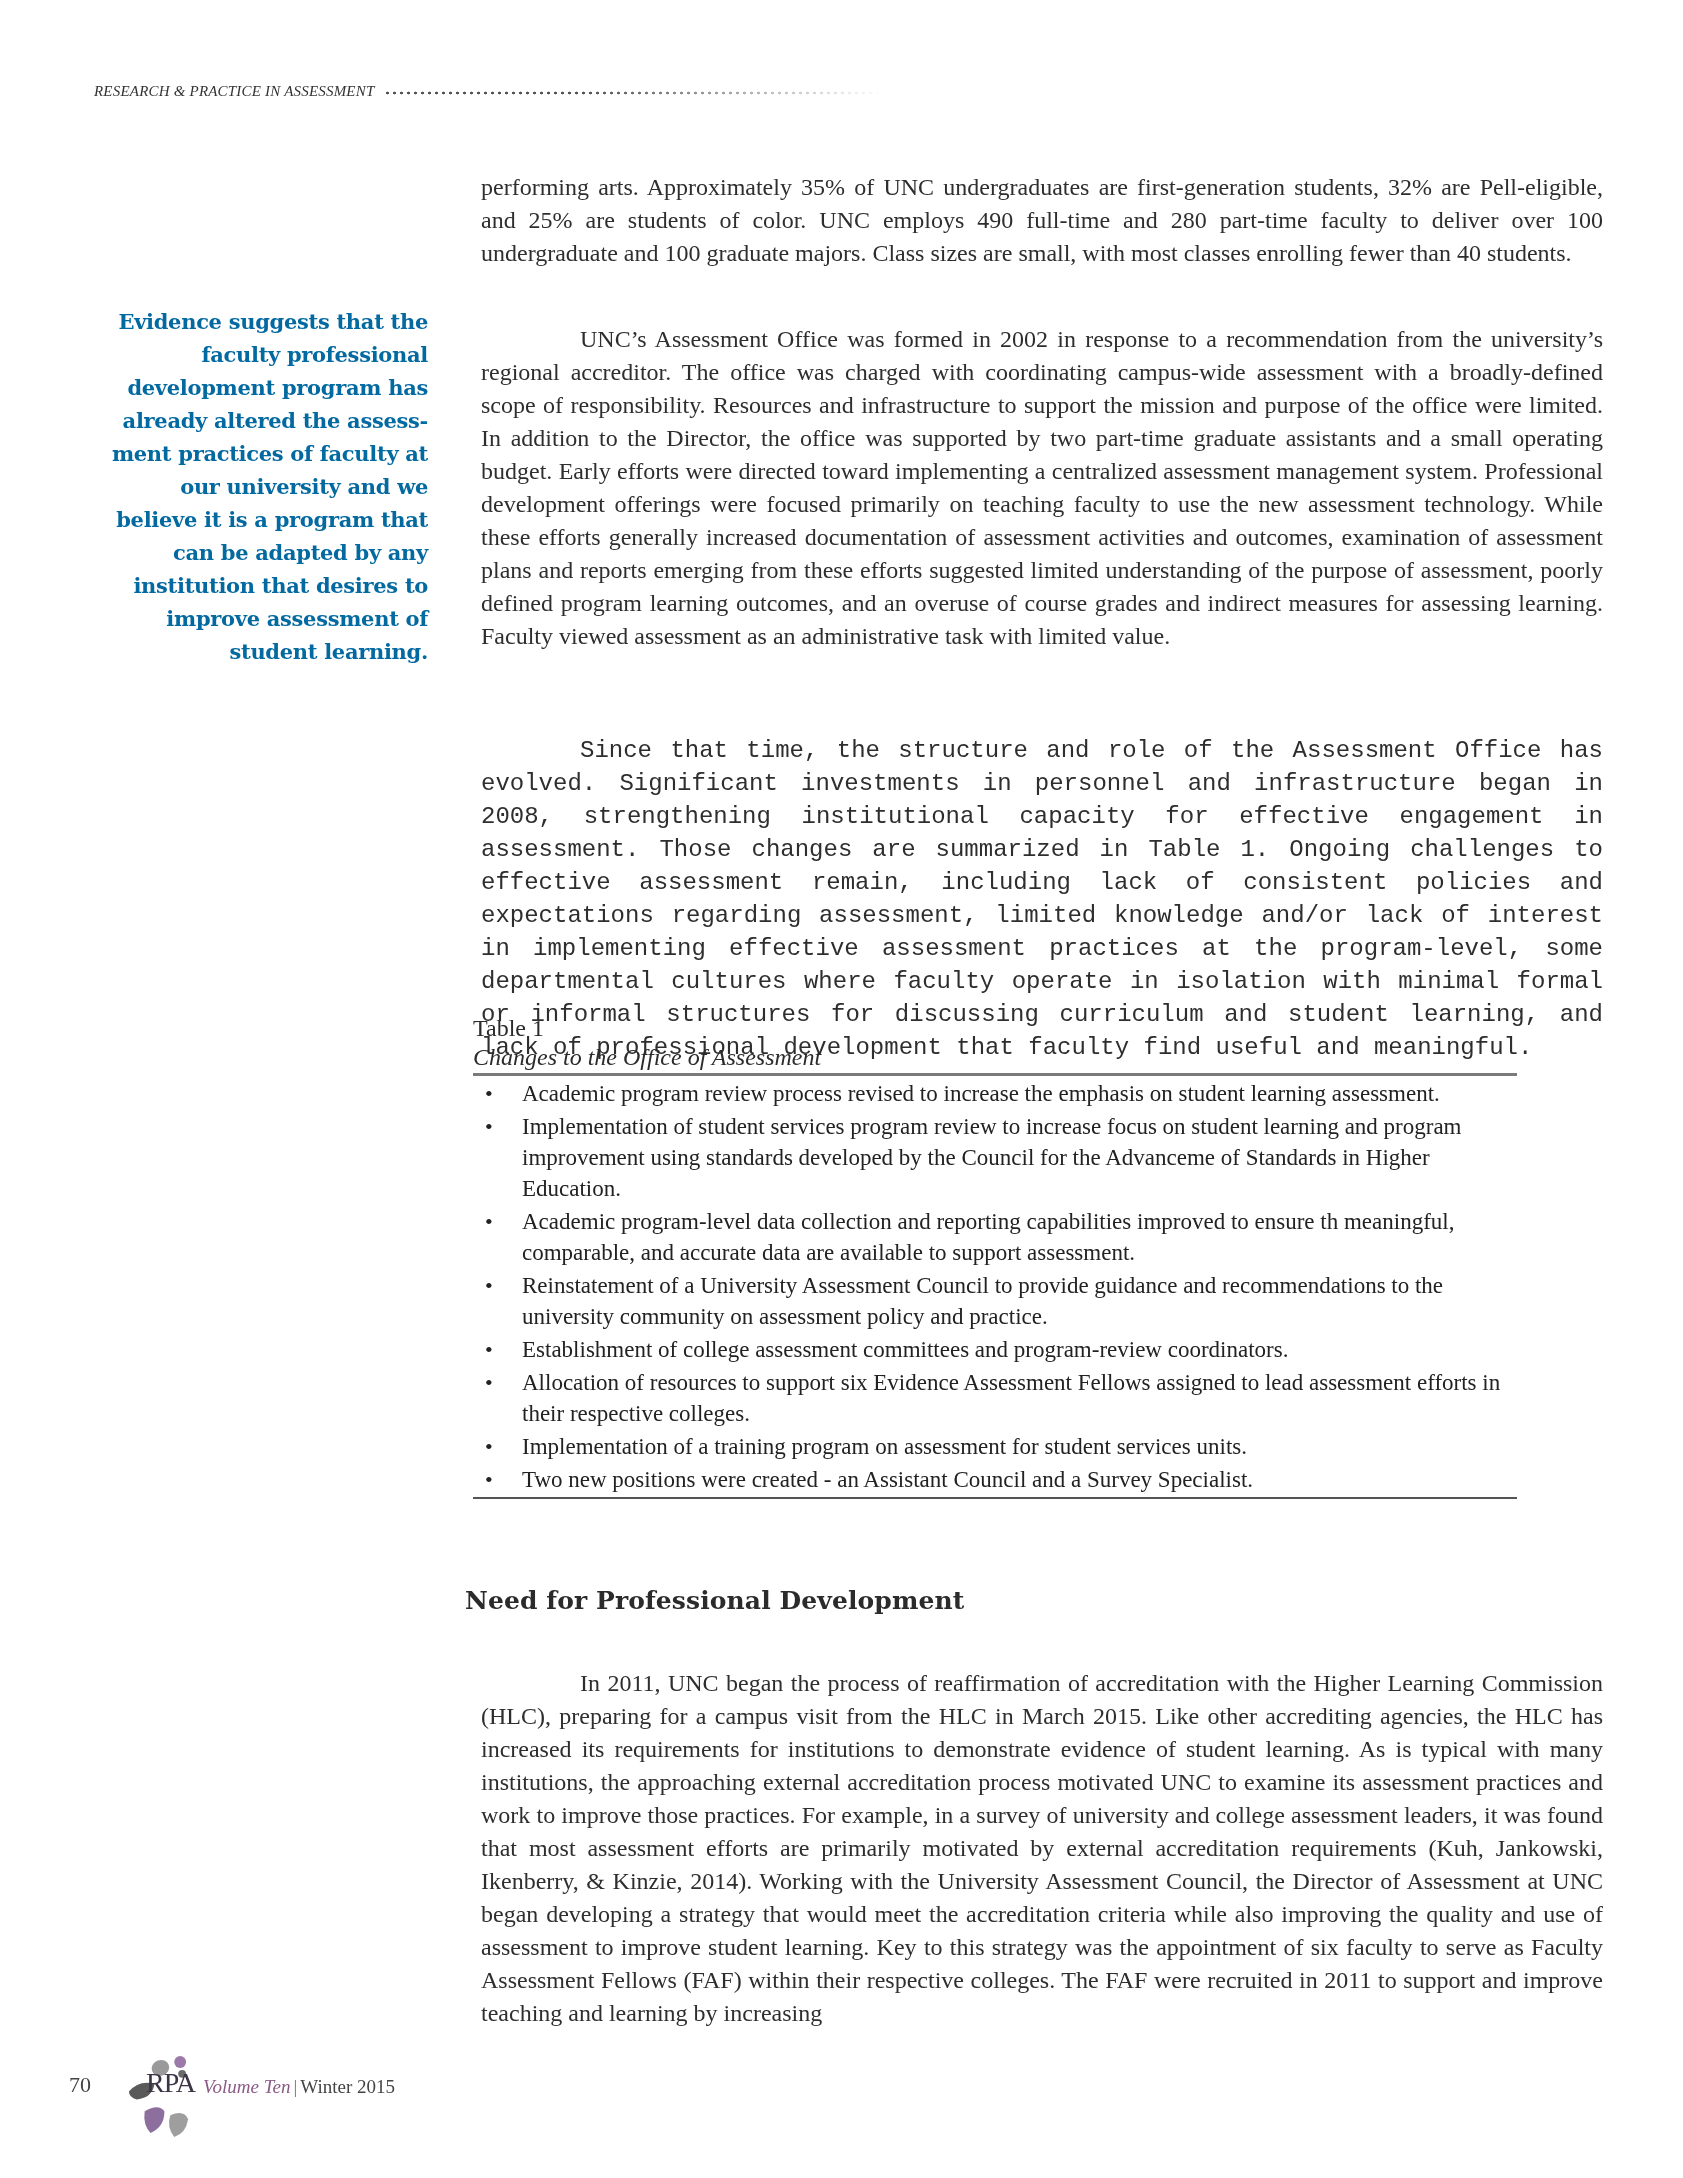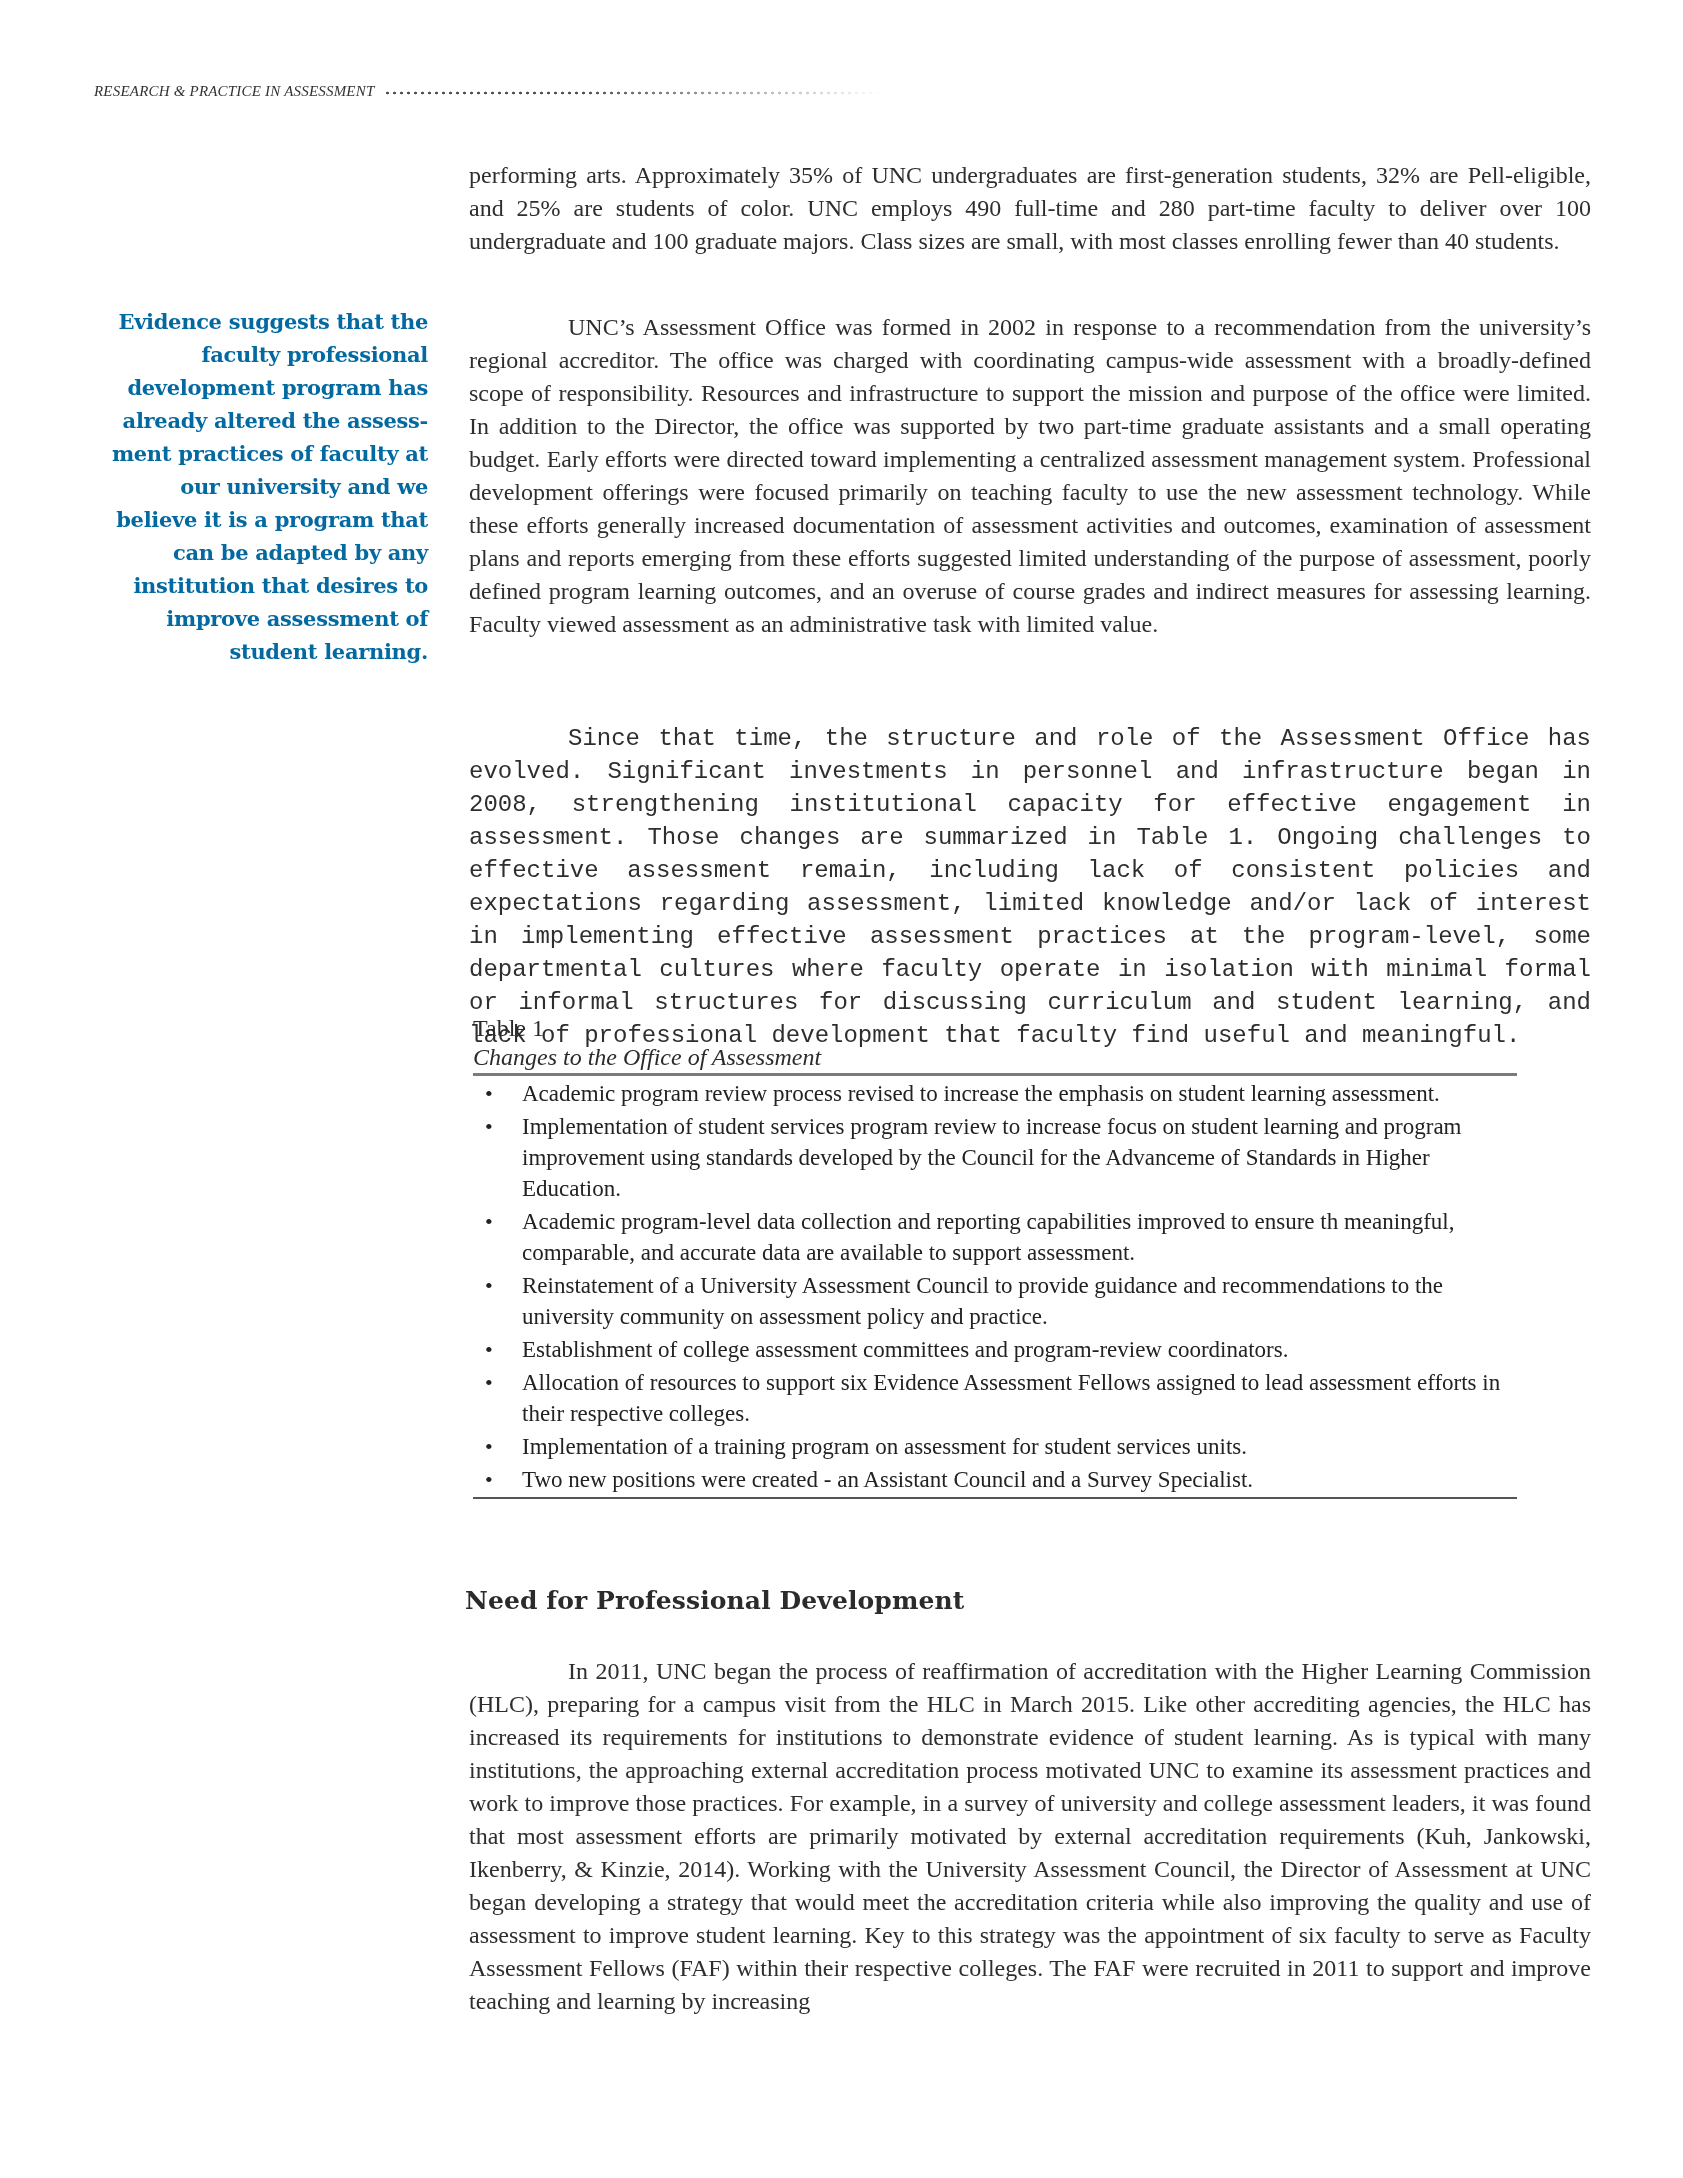--- a/index.html
+++ b/index.html
@@ -28,21 +28,21 @@
     position: absolute; left: 99px; top: 305px; width: 329px;
     text-align: right; color: #0369a1;
     font-family: "DejaVu Serif", serif; font-weight: bold; font-size: 21px; line-height: 33px;
     letter-spacing: -0.3px;
   }
 
   
   .col { position: absolute; left: 465px; width: 1122px; }
   .para {
     font-family: "Liberation Serif", serif; font-size: 24px; line-height: 33px;
-    text-align: justify; margin: 4px; color: #2e2e2e;
+    text-align: justify; margin: 16px; color: #2e2e2e;
   }
   .para.indent { text-indent: 99px; }
   #p0 { top: 155px; }
   #p1 { top: 307px; }
   #p2 { top: 718px; font-family: Liberation Mono, monospace; }
 
   
   .table-block { position: absolute; left: 473px; top: 1013px; width: 1044px; }
   .table-number { font-family: "Liberation Serif", serif; font-size: 24px; line-height: 30px; color: #2b2b2b; }
   .table-caption { font-family: "Liberation Serif", serif; font-style: italic; font-size: 24px; line-height: 28px; color: #2b2b2b; }
@@ -137,15 +137,28 @@
           <span class="txt">Two new positions were created - an Assistant Council and a Survey Specialist.</span>
         </li>
     </ul>
     <div class="table-bottom-rule"></div>
   </div>
 
   <h2 class="section-heading" style="margin:0;">Need for Professional Development</h2>
 
   <p class="col para indent" id="p3">In 2011, UNC began the process of reaffirmation of accreditation with the Higher Learning Commission (HLC), preparing for a campus visit from the HLC in March 2015. Like other accrediting agencies, the HLC has increased its requirements for institutions to demonstrate evidence of student learning. As is typical with many institutions, the approaching external accreditation process motivated UNC to examine its assessment practices and work to improve those practices. For example, in a survey of university and college assessment leaders, it was found that most assessment efforts are primarily motivated by external accreditation requirements (Kuh, Jankowski, Ikenberry, &amp; Kinzie, 2014). Working with the University Assessment Council, the Director of Assessment at UNC began developing a strategy that would meet the accreditation criteria while also improving the quality and use of assessment to improve student learning. Key to this strategy was the appointment of six faculty to serve as Faculty Assessment Fellows (FAF) within their respective colleges. The FAF were recruited in 2011 to support and improve teaching and learning by increasing</p>
 
+  <div class="footer">
+    <span class="page-number">70</span>
+    <svg class="logo" viewBox="0 0 70 90">
+      <ellipse cx="38" cy="14" rx="9" ry="8" fill="#9a9a9a" transform="rotate(-20 38 14)"></ellipse>
+      <circle cx="58" cy="8" r="6" fill="#9b79a8"></circle>
+      <circle cx="60" cy="20" r="4" fill="#6a6a6a"></circle>
+      <path d="M6 38 Q16 26 32 30 Q30 44 14 46 Q6 44 6 38 Z" fill="#5a5a5a"></path>
+      <path d="M22 58 Q36 50 42 58 Q42 74 28 80 Q20 72 22 58 Z" fill="#8c6f9c"></path>
+      <path d="M48 62 Q62 56 66 66 Q64 80 52 84 Q44 74 48 62 Z" fill="#9e9e9e"></path>
+    </svg>
+    <span class="logo-text">RPA</span>
+    <span class="footer-issue"><span class="vol">Volume Ten</span><span class="sep">|</span><span>Winter 2015</span></span>
+  </div>
 
 </div>
 
 
 </body></html>

